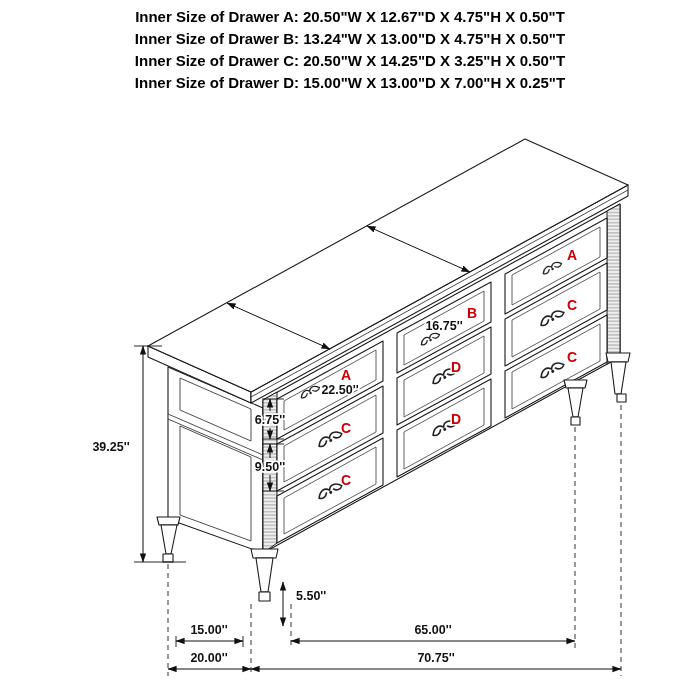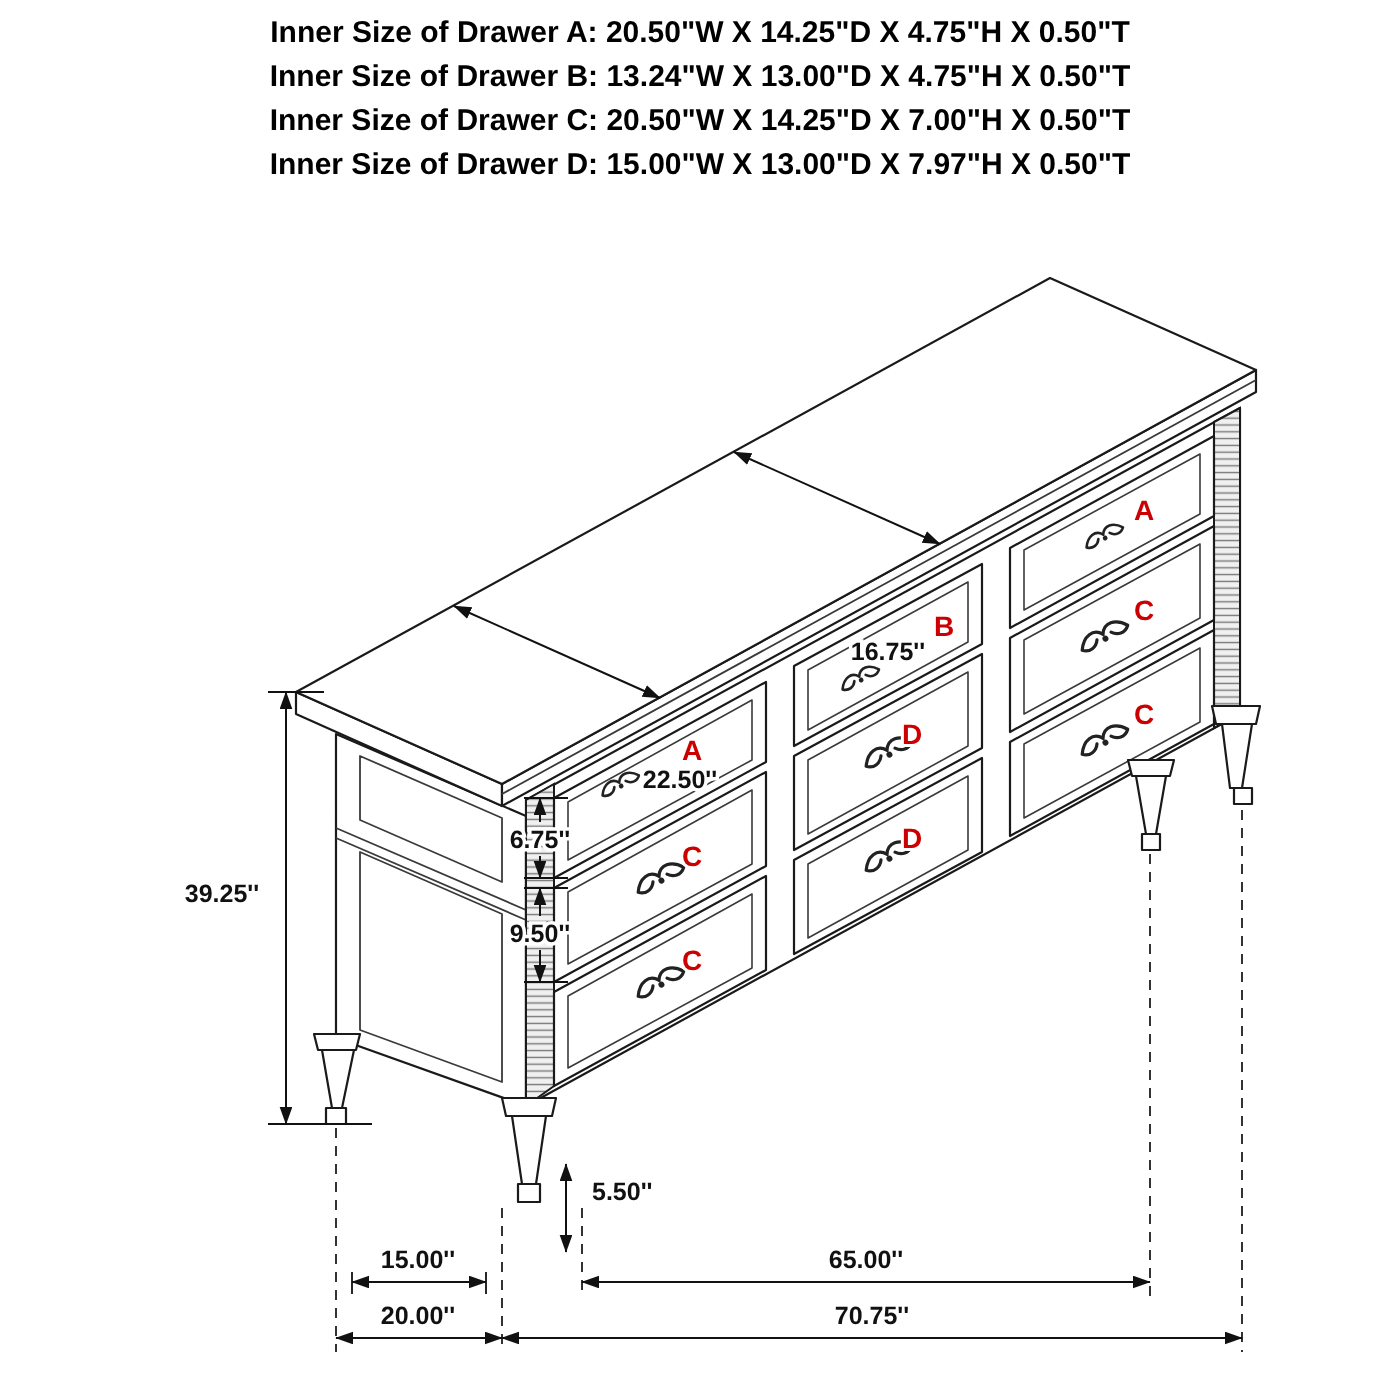--- a/index.html
+++ b/index.html
@@ -16,24 +16,24 @@
   .dash{stroke:#333;stroke-width:1;stroke-dasharray:5 4;fill:none;}
   .dimtext{font:bold 12.5px "Liberation Sans",sans-serif;fill:#111;stroke:#ffffff;stroke-width:3.5px;paint-order:stroke;}
   .letter{font:bold 14px "Liberation Sans",sans-serif;stroke:#ffffff;stroke-width:3px;paint-order:stroke;}
   .pull path{fill:none;stroke:#222;stroke-width:1.6;stroke-linecap:round;}
   .pull circle{fill:#222;stroke:none;}
 </style>
 </head>
 <body>
 
 <div class="title-block">
-  <div class="title-line">Inner Size of Drawer A: 20.50"W X 14.25"D X 4.75"H X 0.50"T</div>
+  <div class="title-line">Inner Size of Drawer A: 20.50"W X 12.67"D X 4.75"H X 0.50"T</div>
   <div class="title-line">Inner Size of Drawer B: 13.24"W X 13.00"D X 4.75"H X 0.50"T</div>
-  <div class="title-line">Inner Size of Drawer C: 20.50"W X 14.25"D X 7.00"H X 0.50"T</div>
-  <div class="title-line">Inner Size of Drawer D: 15.00"W X 13.00"D X 7.97"H X 0.50"T</div>
+  <div class="title-line">Inner Size of Drawer C: 20.50"W X 14.25"D X 3.25"H X 0.50"T</div>
+  <div class="title-line">Inner Size of Drawer D: 15.00"W X 13.00"D X 7.00"H X 0.25"T</div>
 </div>
 
 <svg width="700" height="700" viewBox="0 0 700 700">
   <defs>
     <marker id="ah" markerWidth="10" markerHeight="8" refX="8.6" refY="3.2" orient="auto-start-reverse" markerUnits="userSpaceOnUse">
       <path d="M0,0 L9,3.2 L0,6.4 Z" fill="#111"></path>
     </marker>
     <pattern id="hatch" width="4" height="3.4" patternUnits="userSpaceOnUse">
       <rect width="4" height="3.4" fill="#f0f0f0"></rect>
       <path d="M0,1.7 H4" stroke="#777" stroke-width="0.7"></path>

